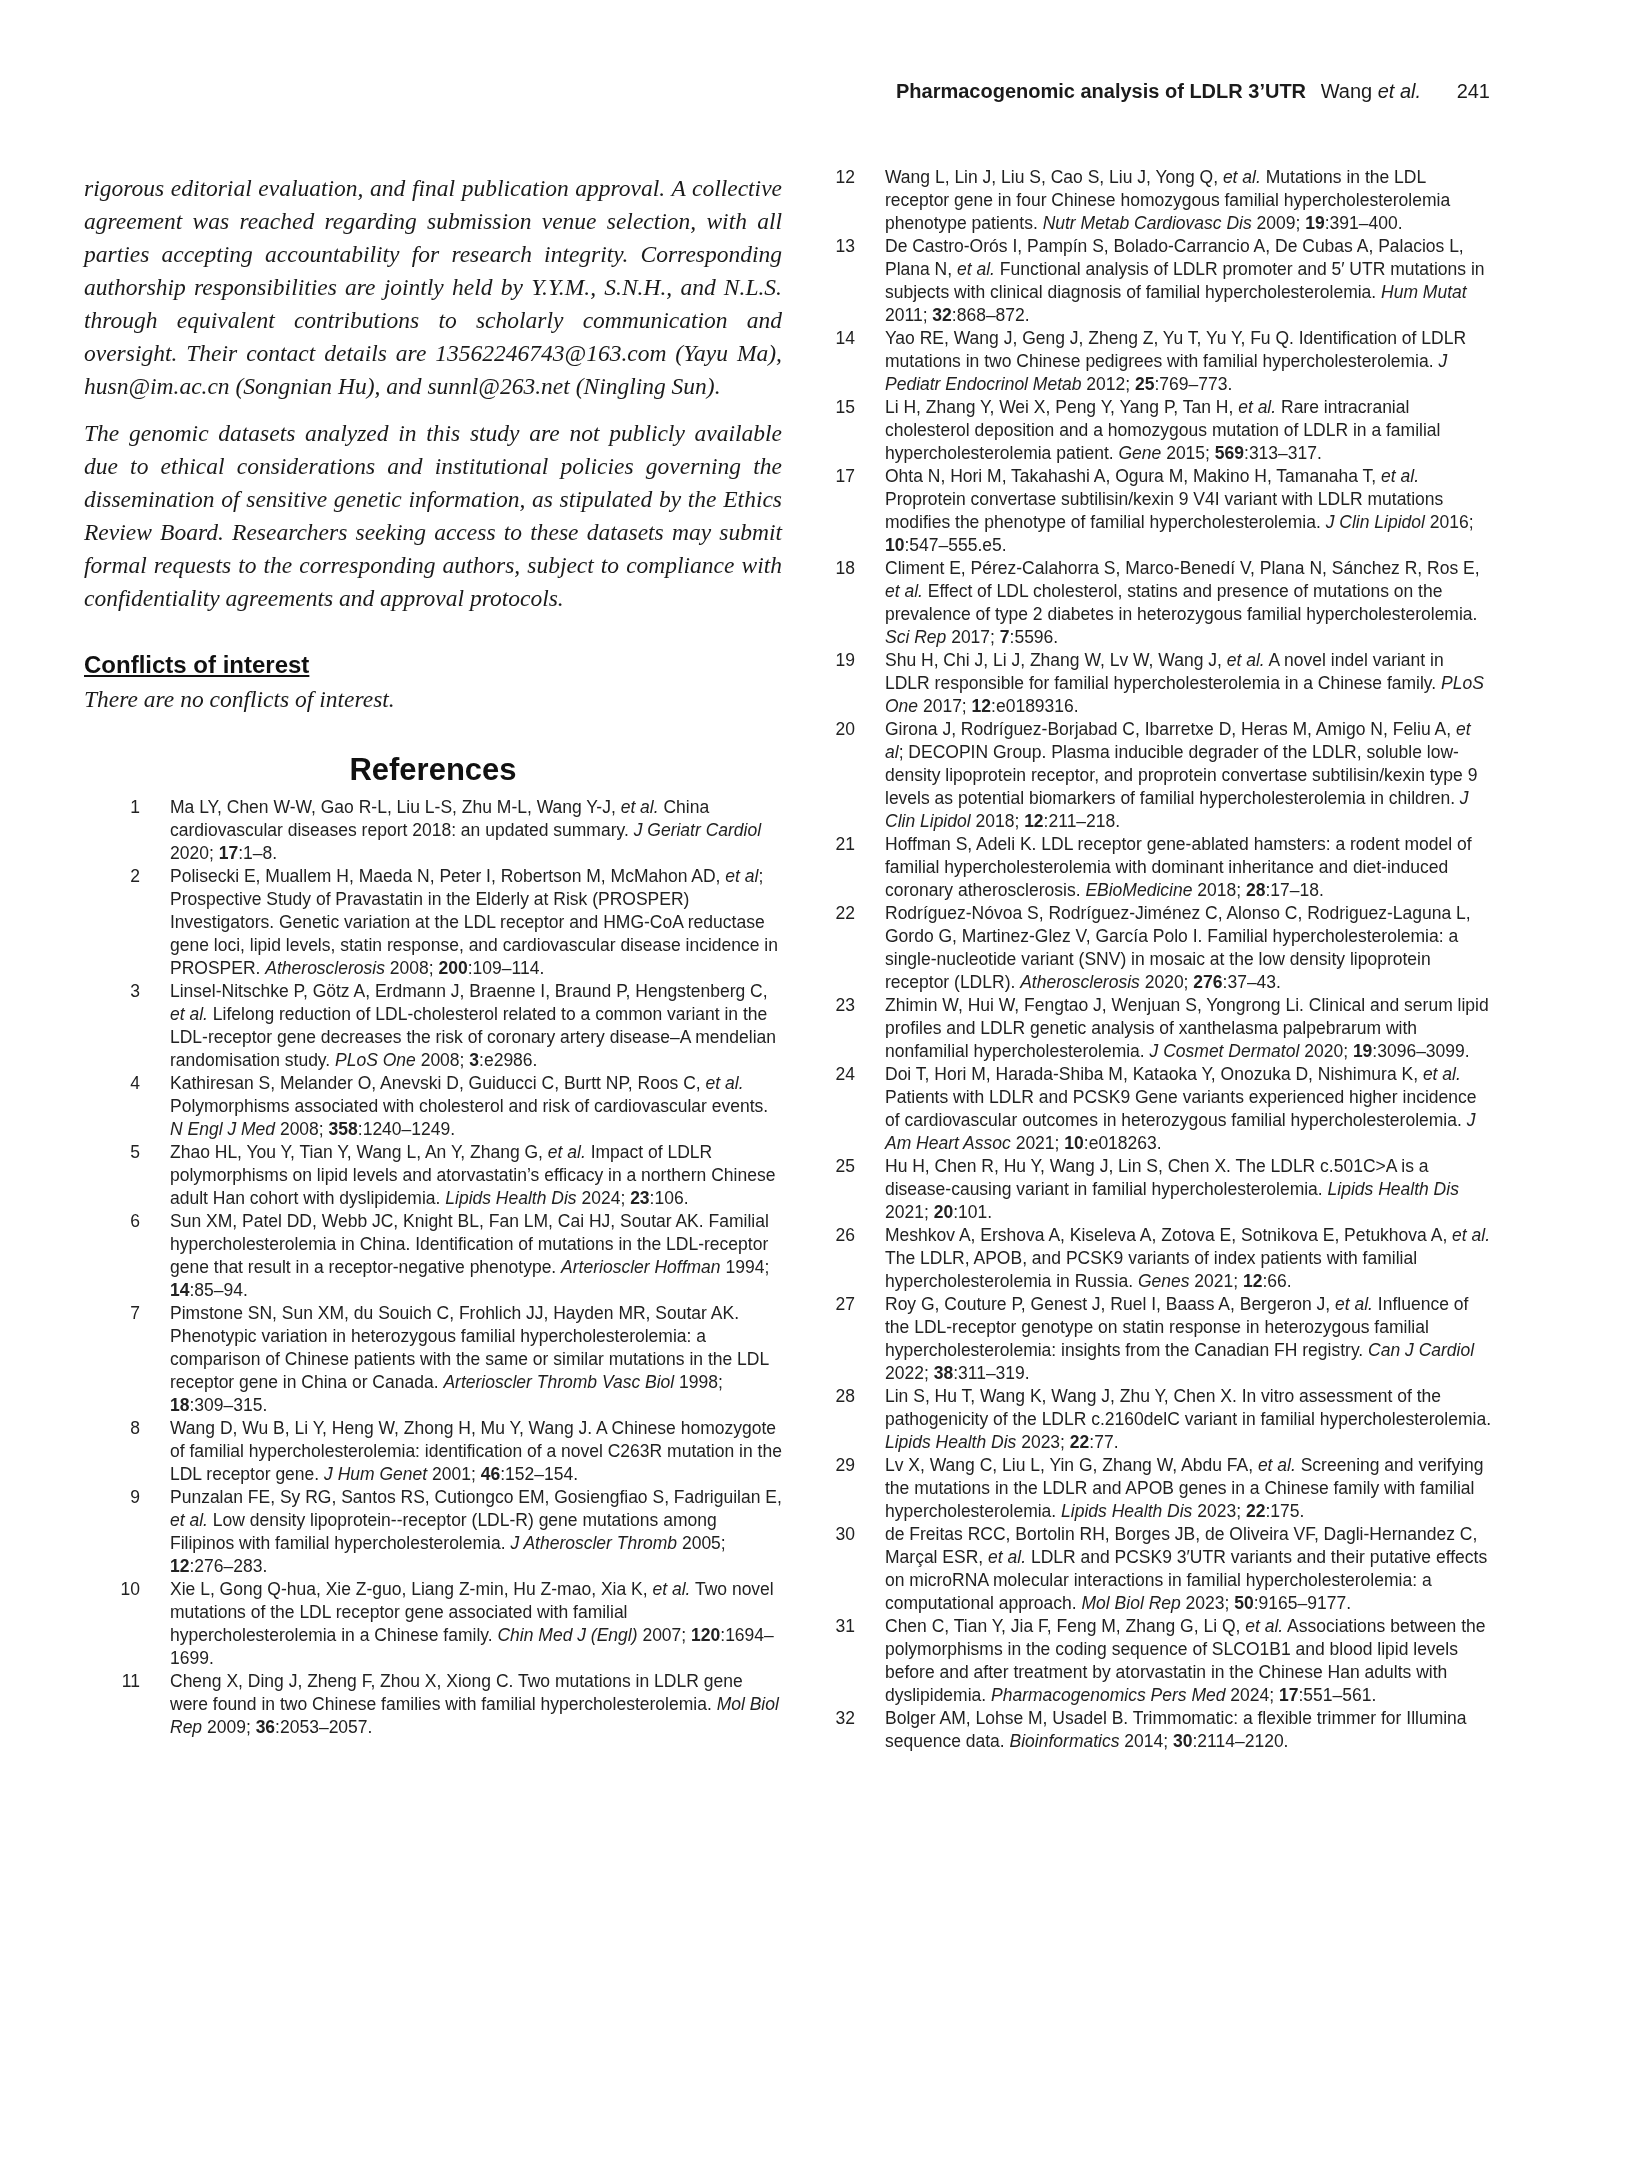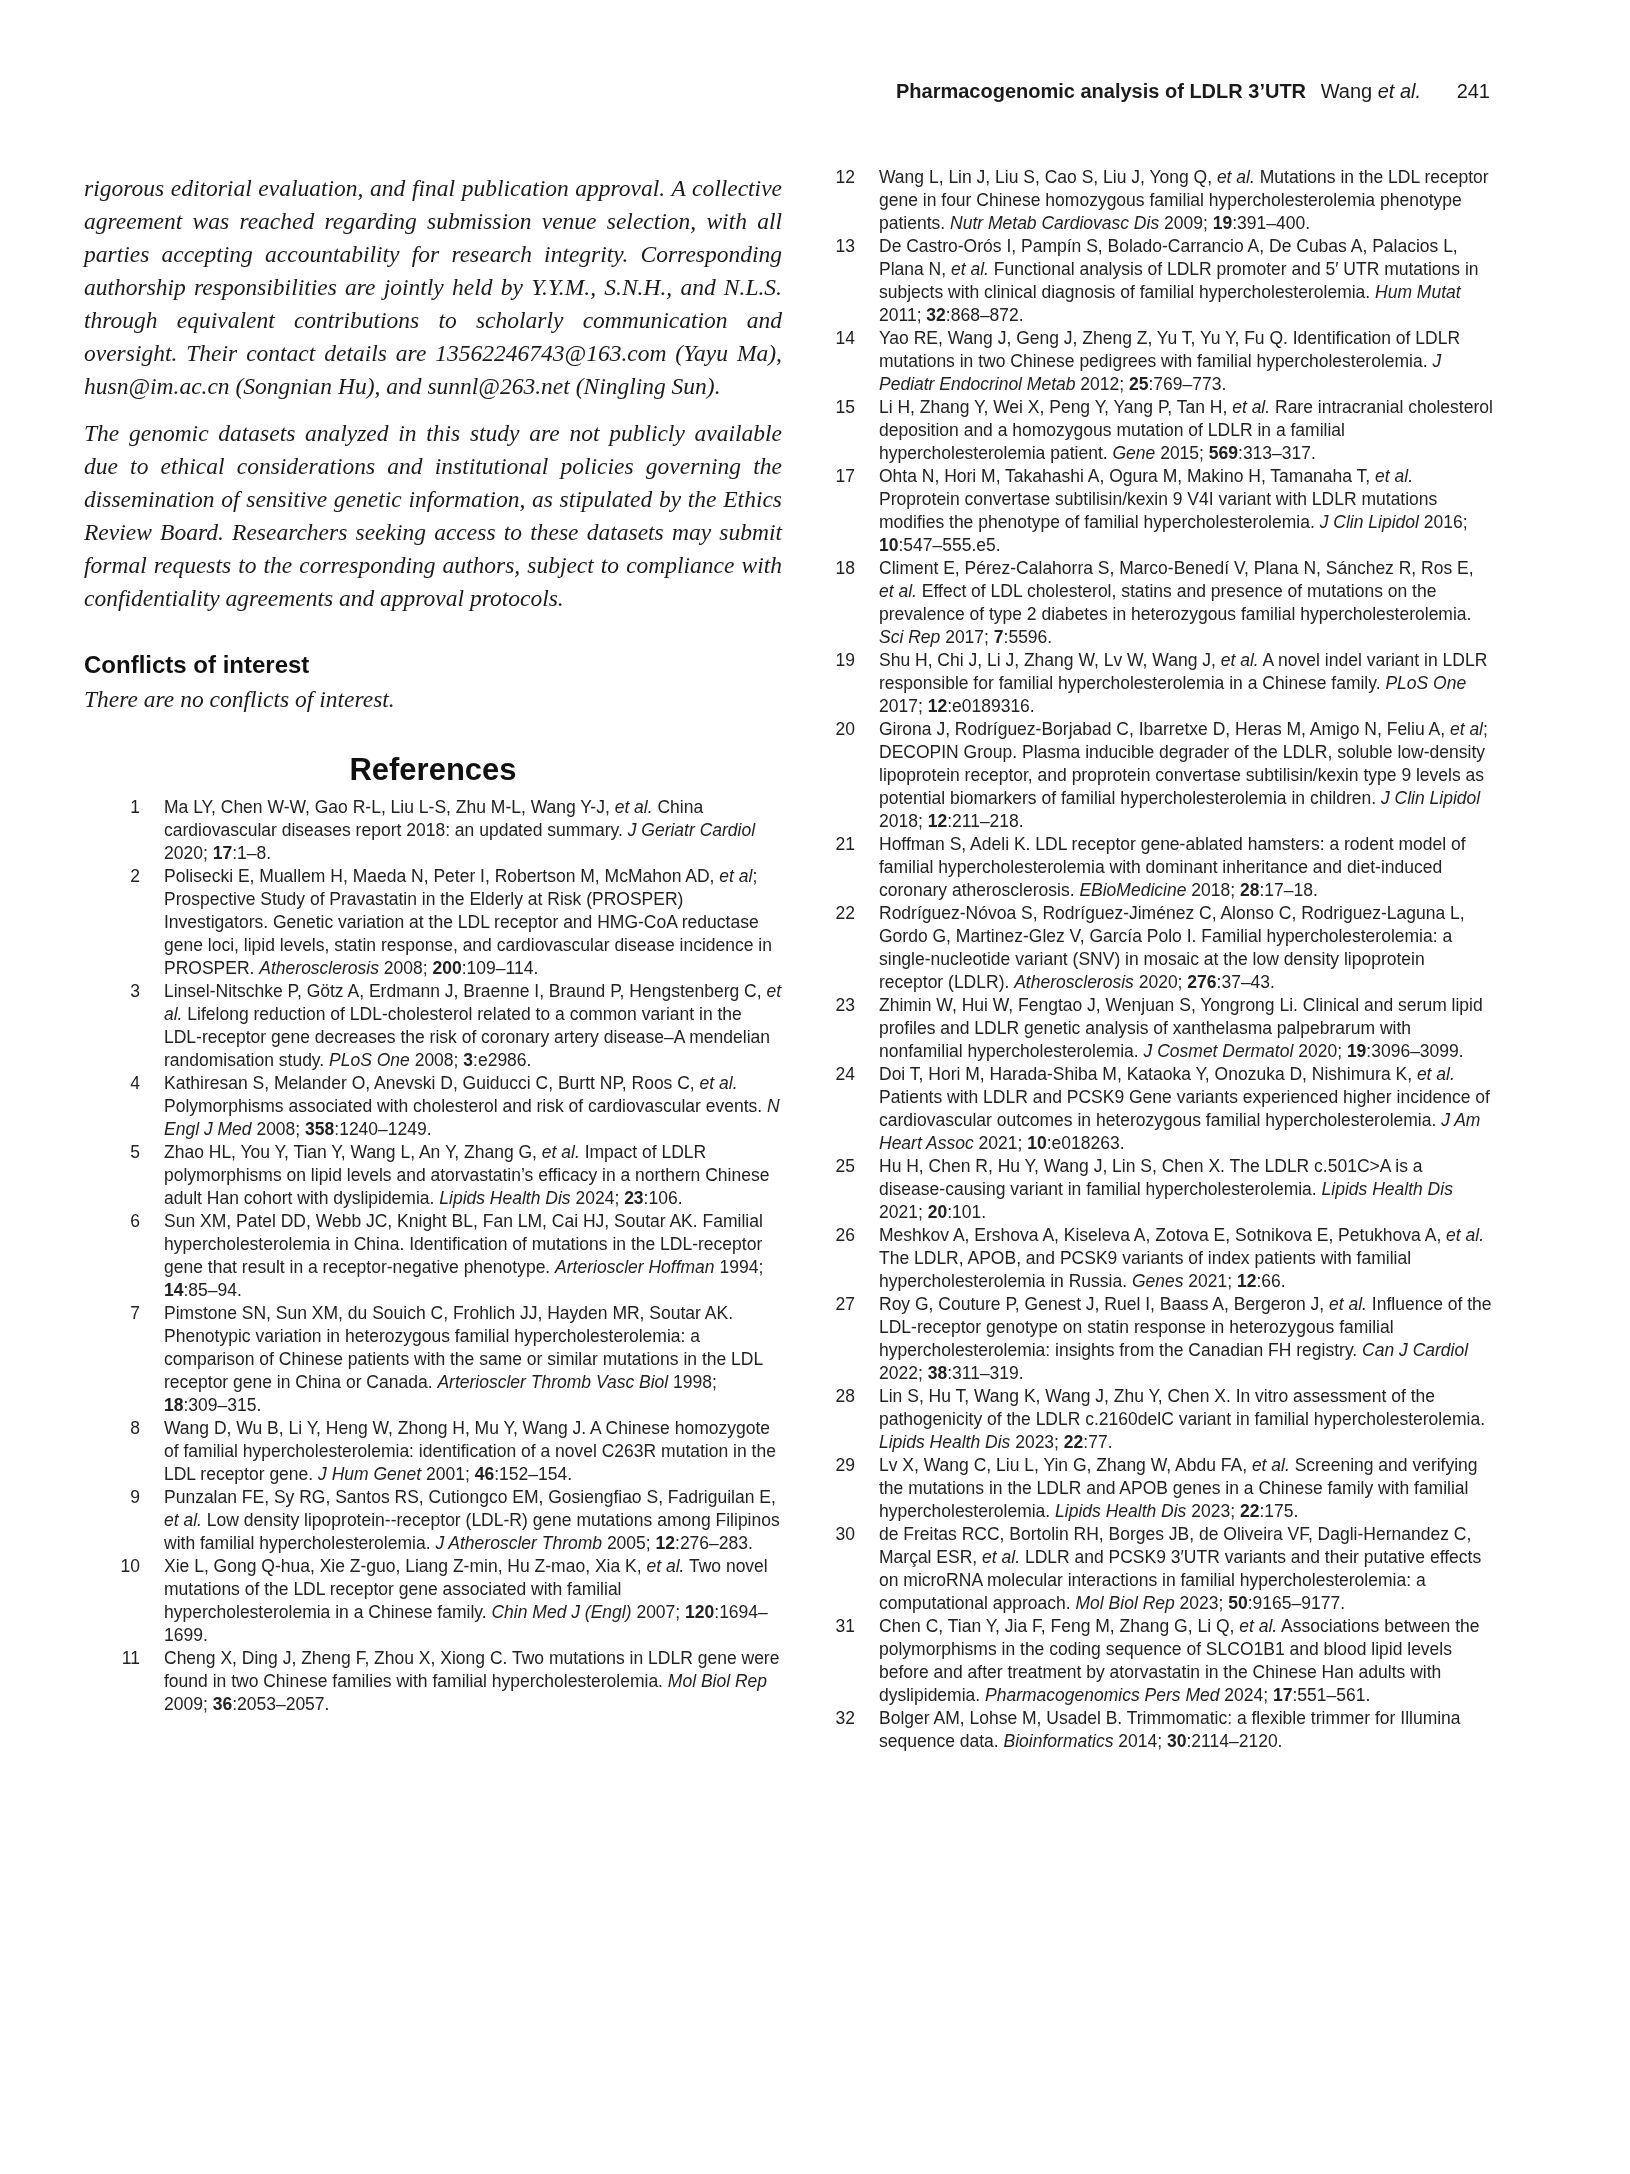--- a/index.html
+++ b/index.html
@@ -43,41 +43,42 @@
   }
   .conflicts-text { margin: 2px 0 0 0; text-align: left; }
 
   
   .section-heading {
     font-family: "Liberation Sans", "DejaVu Sans", sans-serif;
     font-size: 24px;
     font-weight: bold;
     margin: 36px 0 4px 0;
     color: #111;
+    text-decoration: underline;
   }
   .references-heading {
     font-family: "Liberation Sans", "DejaVu Sans", sans-serif;
     font-size: 31px;
     font-weight: bold;
     margin: 36px 0 8px 0;
     color: #111;
     text-align: center;
   }
 
   
   .ref-list {
     list-style: none;
     margin: 0;
     padding: 0;
     font-family: "Liberation Sans", "DejaVu Sans", sans-serif;
     font-size: 17.5px;
     line-height: 23px;
     color: #222;
   }
-  .ref-item { display: grid; grid-template-columns: var(--numw, 56px) 1fr; column-gap: 24px; }
+  .ref-item { display: grid; grid-template-columns: var(--numw, 56px) 1fr; column-gap: 30px; }
   .col-left  .ref-item { --numw: 56px; }
   .col-right .ref-item { --numw: 22px; }
   .ref-num { text-align: right; }
   .ref-text { text-align: left; }
   .it { font-style: italic; }
   .bd { font-weight: bold; }
 </style>
 </head>
 <body>
 

